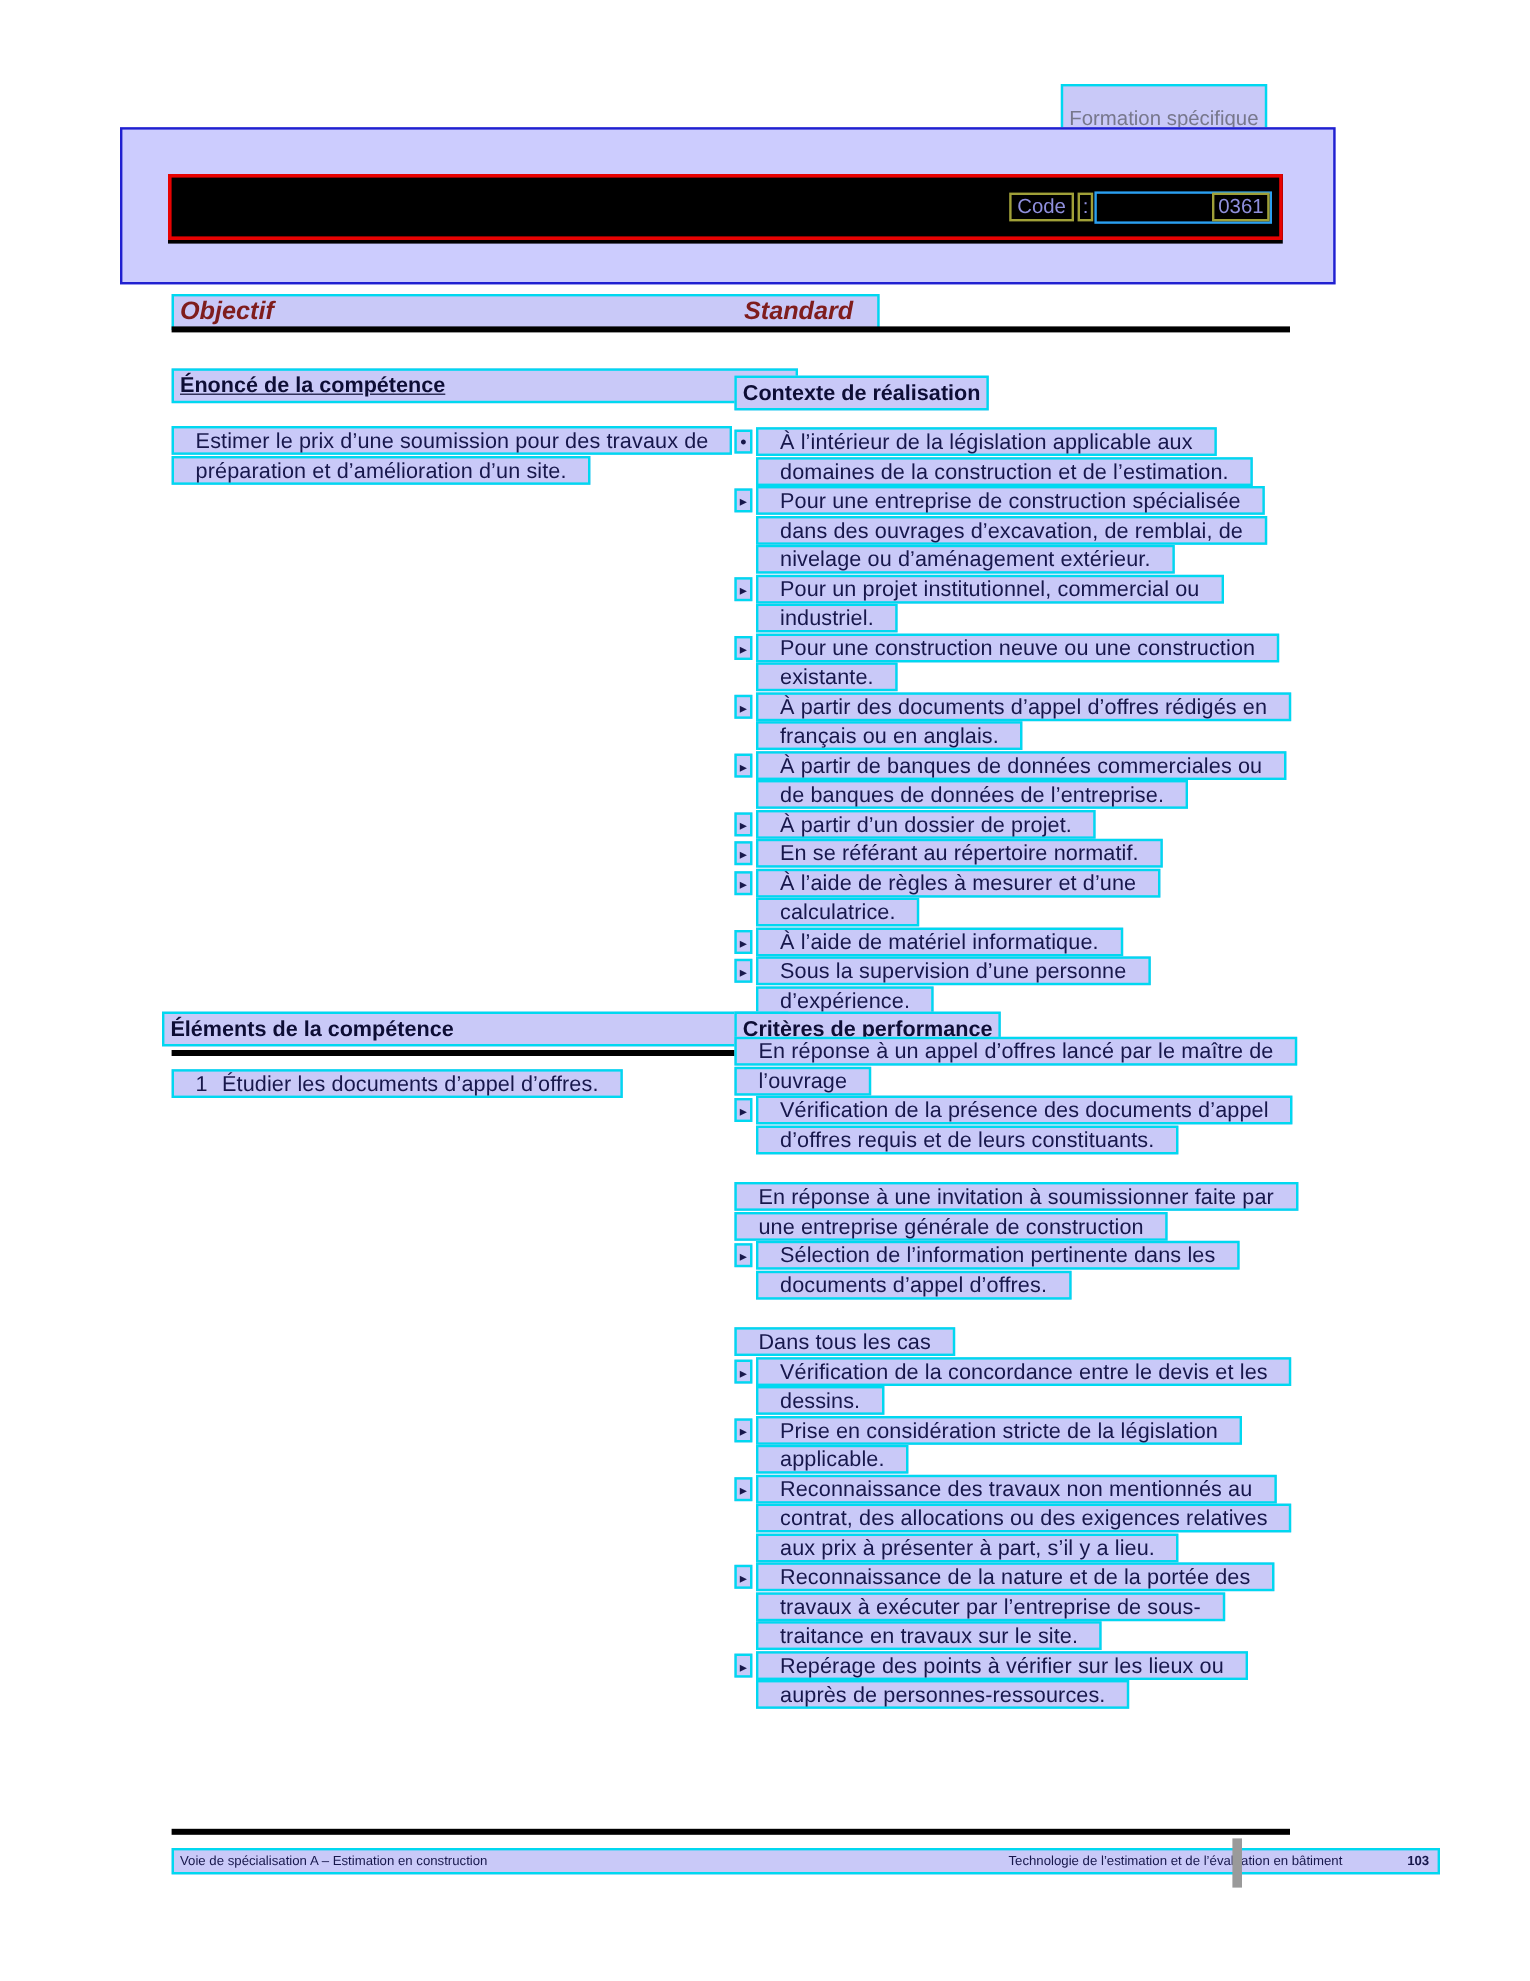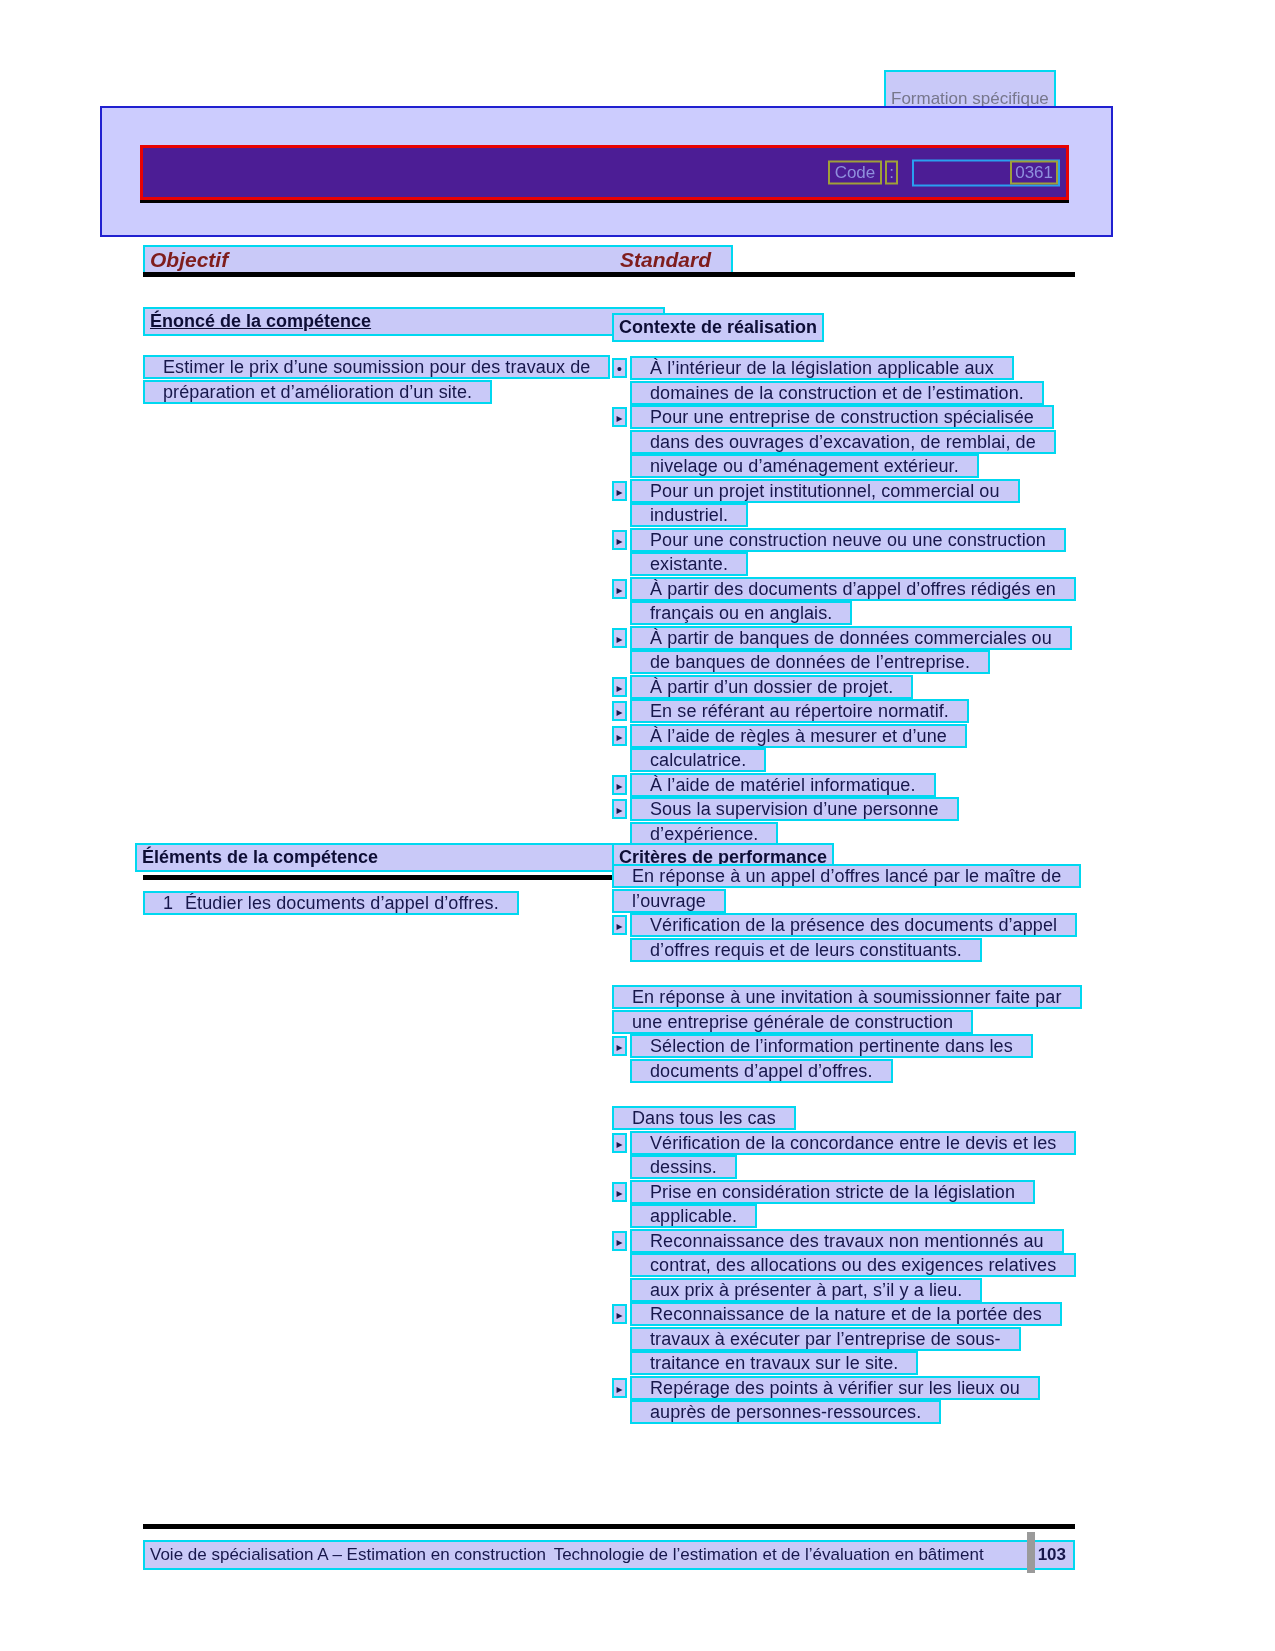--- a/index.html
+++ b/index.html
@@ -33,33 +33,33 @@
     padding: 17px 5px;
   }
 
   
   .banner-outer {
     left: 100px; top: 106px; width: 1013px; height: 131px;
     background: #ccccfe; border: 2px solid #2020d0;
   }
   .banner-inner {
     position: absolute; left: 38px; top: 37px; width: 929px; height: 55px;
-    background: #4c1d95; border: 3px solid #e80202;
+    background: #000000; border: 3px solid #e80202;
     box-shadow: 0 3px 0 #000000;
   }
   .code-row {
     position: absolute; right: 6px; top: 50%; transform: translateY(-50%);
     display: flex; align-items: center;
     font-size: 17px; color: #8f8fdd;
   }
   .code-label { border: 2px solid #a0a038; padding: 0 5px; }
   .code-colon { border: 2px solid #a0a038; padding: 0 2px; margin-left: 3px; }
   .code-field {
     border: 2px solid #2a9ff0; width: 148px; height: 27px;
-    margin-left: 14px; display: flex; align-items: center; justify-content: flex-end; padding-left: 19px;
+    margin-left: 1px; display: flex; align-items: center; justify-content: flex-end; padding-left: 19px;
   }
   .code-value { border: 2px solid #a0a038; padding: 0 3px; }
 
   
   .objectif-bar {
     left: 143px; top: 245px; width: 590px;
     font-size: 21px; font-weight: bold; font-style: italic;
     padding: 1px 5px; display: flex; color: #7f1d1d;
   }
   .obj-left { display: inline-block; width: 470px; }
@@ -92,23 +92,23 @@
   .bullet .marker.round { font-size: 15px; }
   .bullet .btxt { flex: 1 1 auto; }
 
   .elem-line { display: inline; }
   .elem-num { display: inline-block; width: 22px; }
 
   .group + .group { margin-top: 23px; }
 
   
   .footer-bar {
-    left: 143px; top: 1540px; width: 932px;
+    left: 143px; top: 1540px; width: 1057px;
     display: flex; align-items: center;
-    font-size: 17px; padding: 3px 5px; color: #17174b;
+    font-size: 11px; padding: 3px 5px; color: #17174b;
   }
   .footer-left { flex: 1 1 auto; }
   .footer-right { margin-right: 54px; }
   .footer-page { margin-right: 2px; font-weight: bold; }
   .footer-gray-bar {
     left: 1027px; top: 1532px; width: 8px; height: 41px;
     background: #9a9a9a;
   }
 </style>
 </head>

